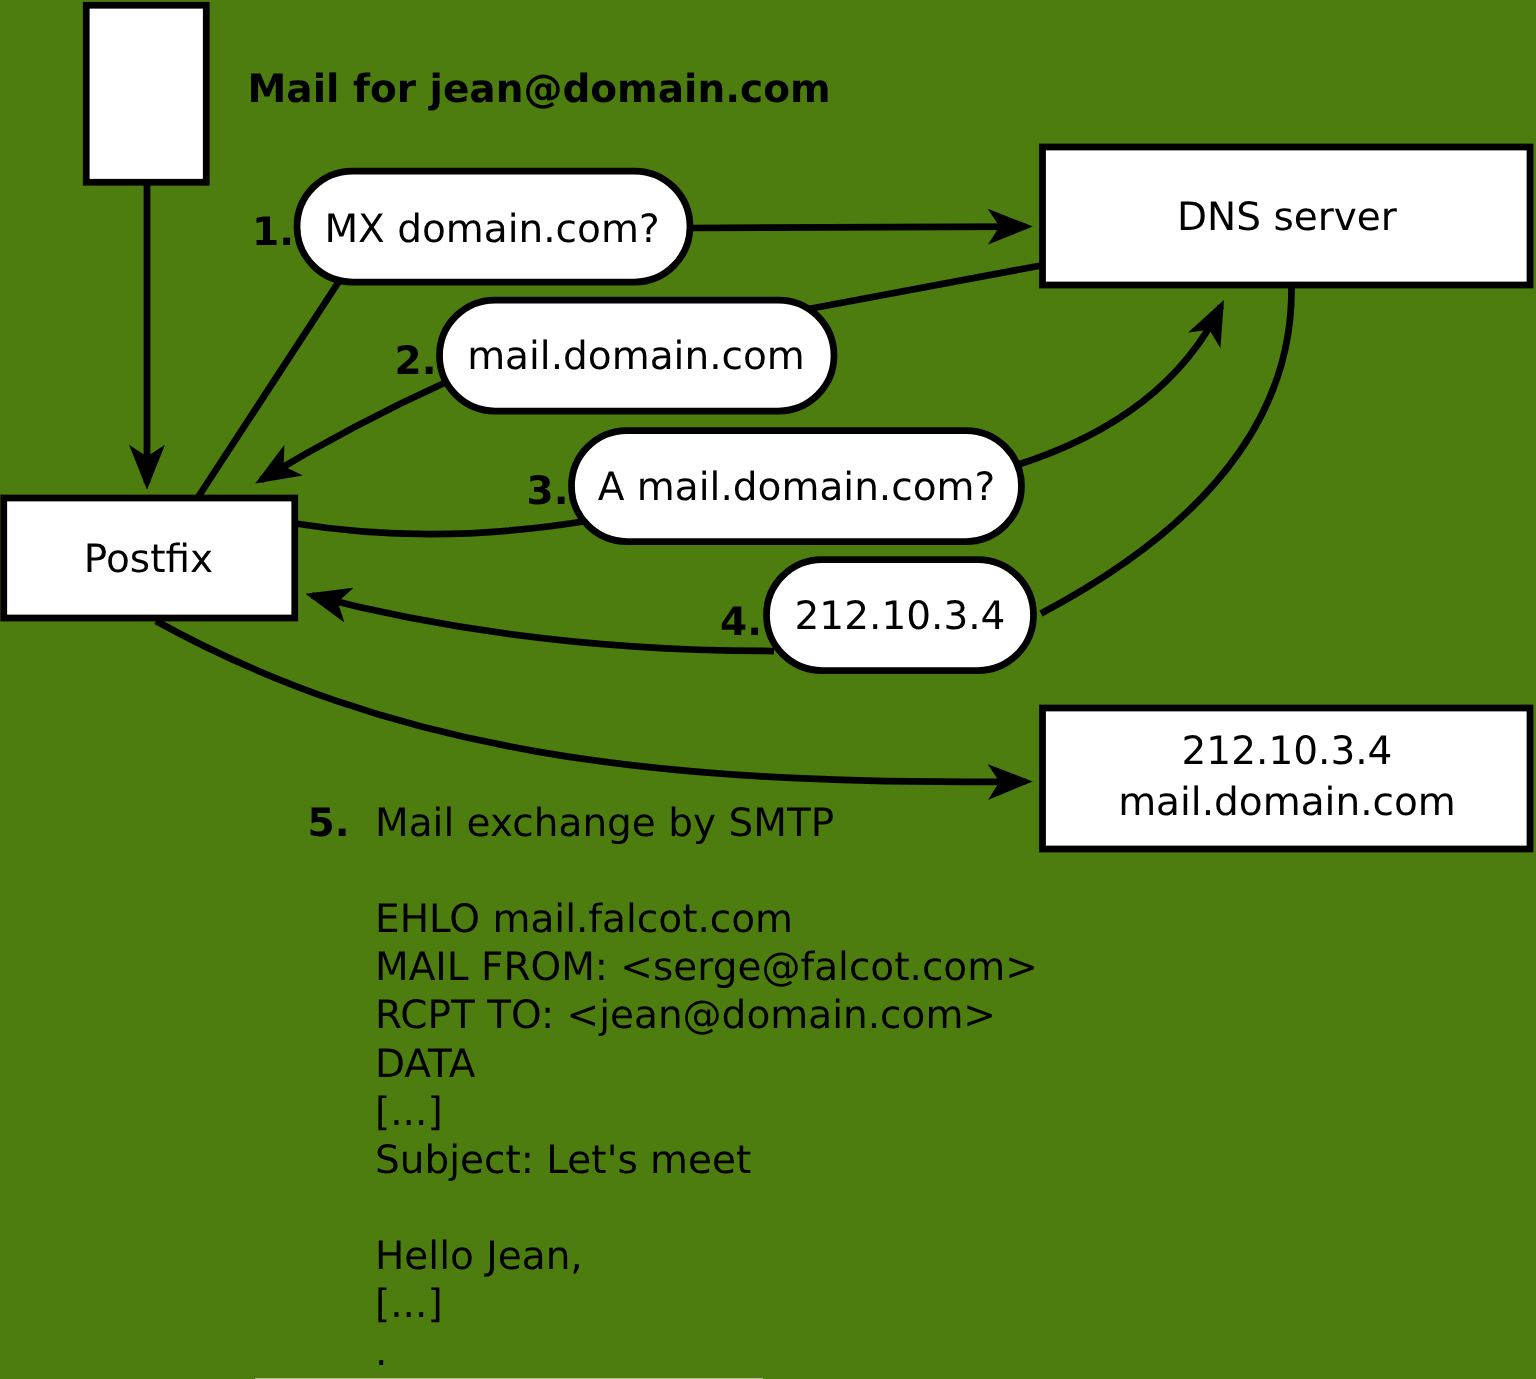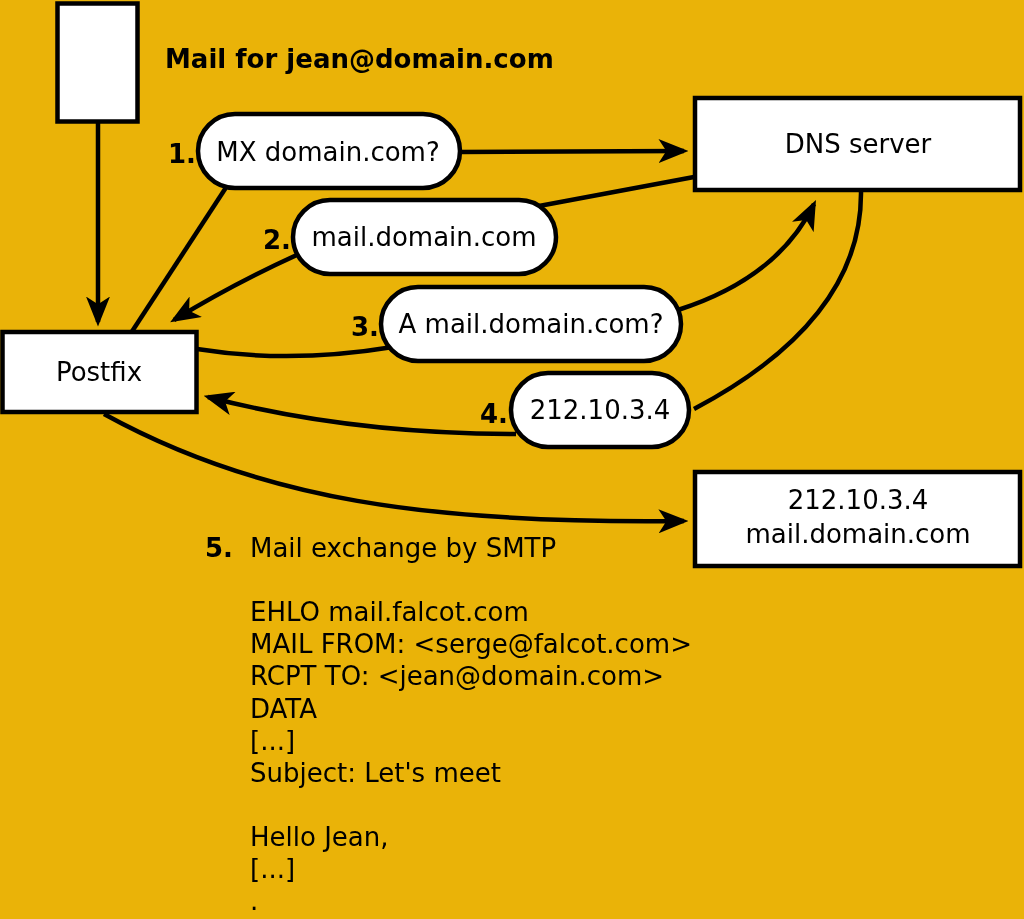--- a/index.html
+++ b/index.html
@@ -4,21 +4,21 @@
 <style>
   html, body {
     margin: 0;
     padding: 0;
     background: #ffffff;
   }
   .canvas {
     position: relative;
     width: 1024px;
     height: 919px;
-    background: #eab308;
+    background: #4d7c0f;
     overflow: hidden;
     font-family: "DejaVu Sans", "Liberation Sans", sans-serif;
   }
   svg text {
     font-family: "DejaVu Sans", "Liberation Sans", sans-serif;
     fill: #000000;
   }
   .node-label   { font-size: 26px; }
   .pill-label   { font-size: 26px; }
   .step-num     { font-size: 26px; font-weight: bold; }

